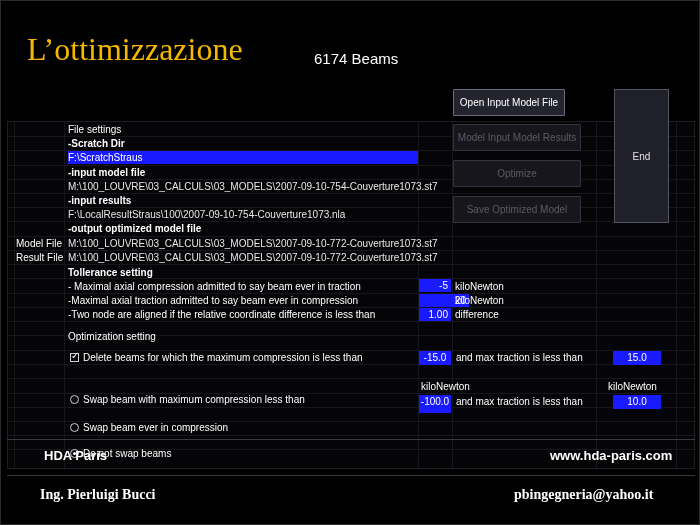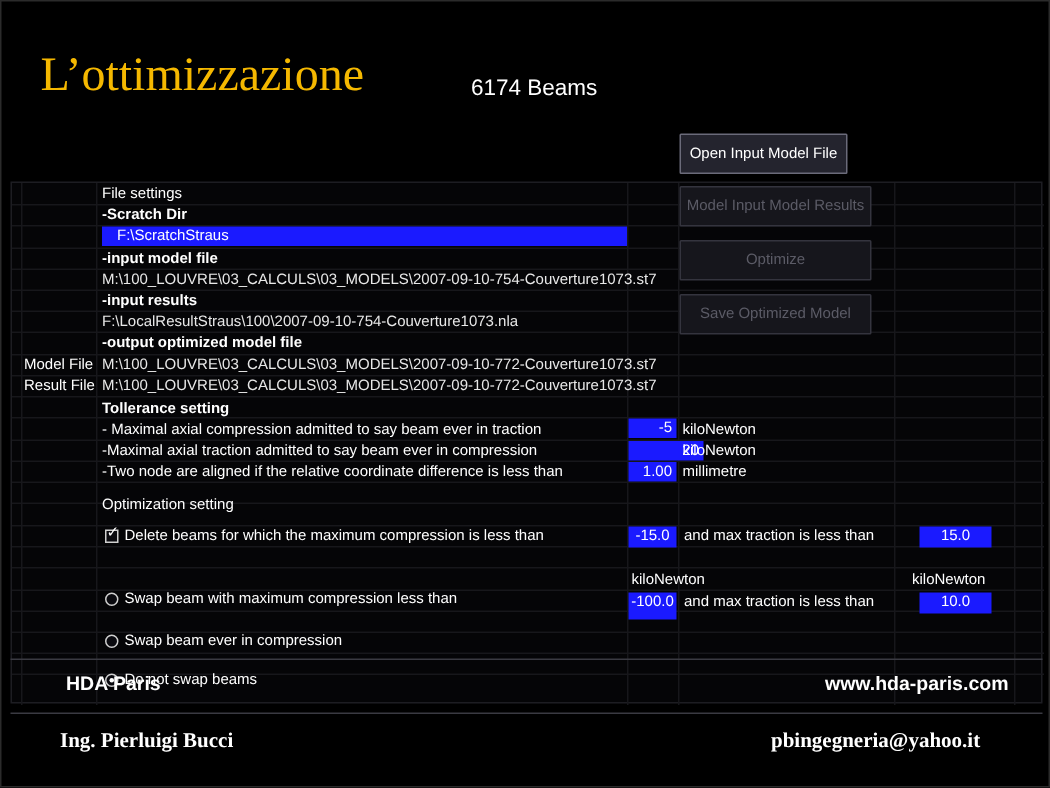--- a/index.html
+++ b/index.html
@@ -84,21 +84,21 @@
     color: #e8e8e8;
     white-space: nowrap;
     line-height: 12px;
   }
   .hl {
     position: absolute;
     background: #1a1aff;
     color: #ffffff;
     font-size: 10px;
     line-height: 14px;
-    padding-left: 10px;
+    padding-left: 0;
     white-space: nowrap;
     box-sizing: border-box;
   }
   .numbox {
     position: absolute;
     background: #1a1aff;
     color: #ffffff;
     font-size: 10px;
     line-height: 14px;
     text-align: right;
@@ -274,21 +274,21 @@
     <div class="row-label" style="left:60px; top:159px;">- Maximal axial compression admitted to say beam ever in traction</div>
     <div class="numbox" style="left:411px; top:157px; width:32px; height:13px;">-5</div>
     <div class="unit" style="left:447px; top:159px;">kiloNewton</div>
 
     <div class="row-label" style="left:60px; top:173px;">-Maximal axial traction admitted to say beam ever in compression</div>
     <div class="numbox" style="left:411px; top:172px; width:50px; height:13px;">20</div>
     <div class="unit" style="left:447px; top:173px;">kiloNewton</div>
 
     <div class="row-label" style="left:60px; top:187px;">-Two node are aligned if the relative coordinate difference is less than</div>
     <div class="numbox" style="left:411px; top:186px; width:32px; height:13px;">1.00</div>
-    <div class="unit" style="left:447px; top:187px;">millimetre</div>
+    <div class="unit" style="left:447px; top:187px;">difference</div>
 
     <div class="row-label" style="left:60px; top:209px;">Optimization setting</div>
 
     <div class="checkbox" style="left:62px; top:231px;">
       <span class="tick">✓</span>
     </div>
     <div class="row-label" style="left:75px; top:230px;">Delete beams for which the maximum compression is less than</div>
     <div class="numbox center" style="left:411px; top:229px; width:32px; height:14px;">-15.0</div>
     <div class="row-label" style="left:448px; top:230px;">and max traction is less than</div>
     <div class="numbox center" style="left:605px; top:229px; width:48px; height:14px;">15.0</div>
@@ -309,20 +309,23 @@
       <span class="dot"></span>
     </div>
     <div class="row-label" style="left:75px; top:326px;">Do not swap beams</div>
   </div>
 
   <div class="btn enabled" style="left:452px; top:88px; width:112px; height:27px;">Open Input Model File</div>
   <div class="btn disabled" style="left:452px; top:123px; width:128px; height:27px;">Model Input Model Results</div>
   <div class="btn disabled" style="left:452px; top:159px; width:128px; height:27px;">Optimize</div>
   <div class="btn disabled" style="left:452px; top:195px; width:128px; height:27px;">Save Optimized Model</div>
 
+  <div class="btn-end" style="left:613px; top:88px; width:55px; height:134px;">
+    <span>End</span>
+  </div>
 
   <div class="footer-rule" style="top:438px;"></div>
   <div class="footer-text" style="left:22px; top:447px;">HDA Paris</div>
   <div class="footer-text" style="left:528px; top:447px;">www.hda-paris.com</div>
 
   <div class="footer-rule" style="top:474px;"></div>
   <div class="footer-text serif" style="left:18px; top:486px; font-size:14px;">Ing. Pierluigi Bucci</div>
   <div class="footer-text serif" style="left:492px; top:486px; font-size:14px;">pbingegneria@yahoo.it</div>
 
 </div>

